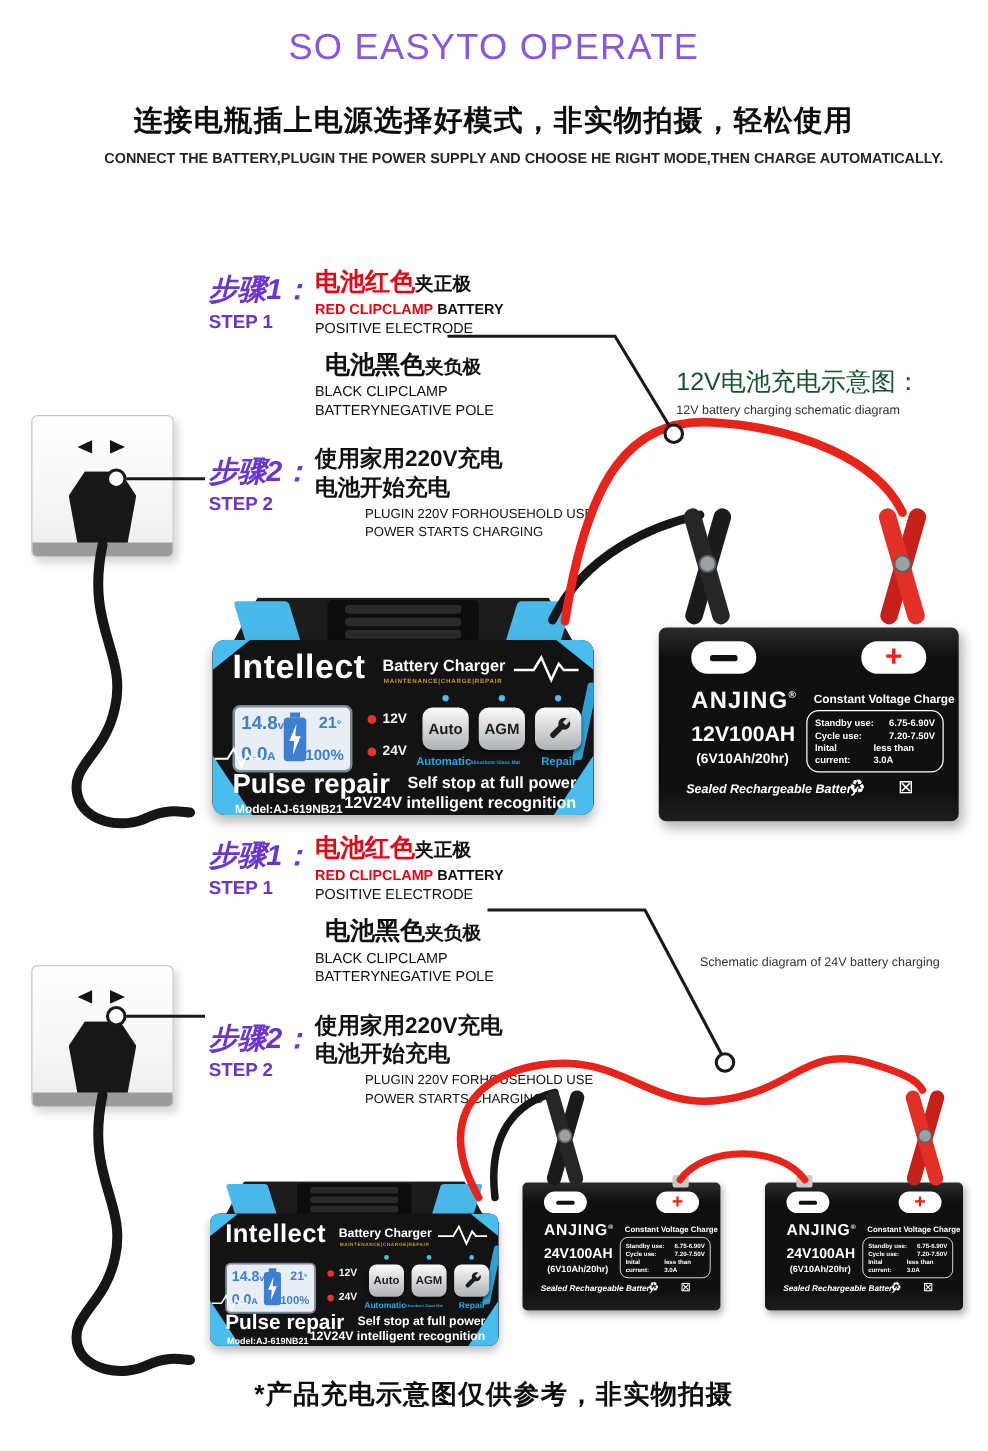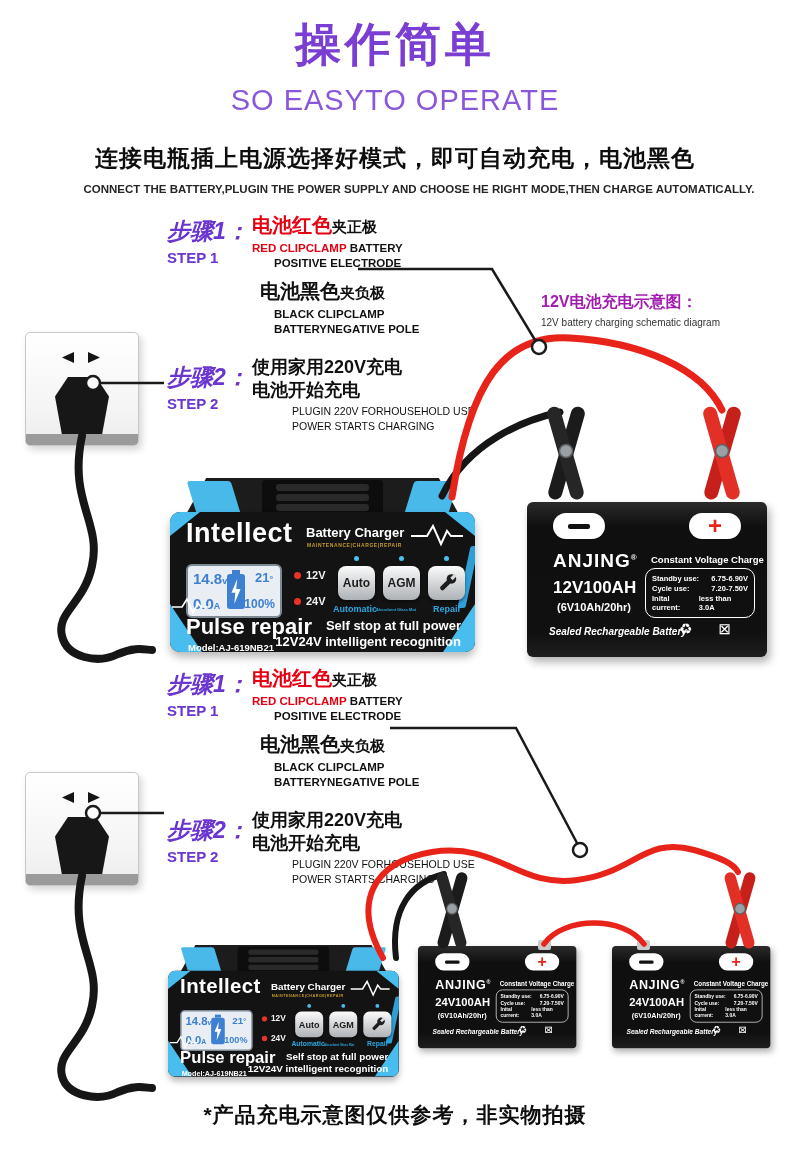--- a/index.html
+++ b/index.html
@@ -16,25 +16,25 @@
   
   .abs{position:absolute;}
   .step-cn{font-size:23px;font-weight:800;color:#6b35cf;font-style:italic;}
   .step-en{font-size:15px;font-weight:700;color:#6b35cf;margin-top:2px;}
   .d1 .row{display:flex;align-items:baseline;}
   .cn-red{font-size:20px;font-weight:800;color:#e60012;}
   .cn-blk{font-size:20px;font-weight:800;color:#111;}
   .cn-note{font-size:15px;font-weight:700;color:#111;}
   .en-red{font-size:11.5px;font-weight:700;color:#e60012;margin-top:3px;}
   .en-blk{font-size:11.5px;font-weight:700;color:#111;}
-  .en-line{font-size:11.5px;font-weight:700;color:#111;margin-top:3px;margin-left:22px;}
+  .en-line{font-size:11.5px;font-weight:400;color:#111;margin-top:3px;}
   .gap8{height:9px;}
   .s2cn{font-size:18px;font-weight:800;color:#111;line-height:23px;}
   .s2en{font-size:10.5px;font-weight:400;color:#111;margin-top:3px;margin-left:40px;}
-  .dlab-cn{font-size:16px;font-weight:700;color:#a21caf;}
+  .dlab-cn{font-size:20px;font-weight:400;color:#14532d;}
   .dlab-en{font-size:10px;font-weight:400;color:#333;margin-top:4px;}
 
   
   .outlet{position:absolute;width:114px;height:114px;}
   .outlet-plate{position:absolute;inset:0;background:linear-gradient(180deg,#ffffff,#f4f4f4 70%,#ececec);
     border:1px solid #c7c7c7;border-radius:5px;box-shadow:3px 4px 7px rgba(0,0,0,.16);}
   .outlet-strip{position:absolute;left:1px;right:1px;bottom:1px;height:11px;background:#9b9b9b;border-radius:0 0 4px 4px;}
   .slot{position:absolute;top:20px;width:12px;height:11px;background:#141414;}
   .slot.l{left:37px;clip-path:polygon(0 50%,100% 0,100% 100%);}
   .slot.r{left:63px;clip-path:polygon(0 0,100% 50%,0 100%);}
@@ -117,23 +117,22 @@
     font-size:21px;font-weight:800;color:#0e0e0e;letter-spacing:1px;}
 
   .overlay{position:absolute;inset:0;pointer-events:none;}
 </style>
 </head>
 <body>
 
 <div class="page">
 
   <div class="hdr">
-    <div class="hdr-title">操作简单</div>
     <div class="hdr-sub">SO EASYTO OPERATE</div>
-    <div class="hdr-cn">连接电瓶插上电源选择好模式，即可自动充电，电池黑色</div>
+    <div class="hdr-cn">连接电瓶插上电源选择好模式，非实物拍摄，轻松使用</div>
     <div class="hdr-en">CONNECT THE BATTERY,PLUGIN THE POWER SUPPLY AND CHOOSE HE RIGHT MODE,THEN CHARGE AUTOMATICALLY.</div>
   </div>
 
   <div class="abs" style="left:167px;top:216px;">
     <div class="step-cn">步骤1：</div>
     <div class="step-en">STEP 1</div>
   </div>
   <div class="abs d1" style="left:252px;top:212px;">
     <div class="row">
       <span class="cn-red">电池红色</span>
@@ -193,20 +192,21 @@
     <div class="step-cn">步骤2：</div>
     <div class="step-en">STEP 2</div>
   </div>
   <div class="abs" style="left:252px;top:809px;">
     <div class="s2cn">使用家用220V充电</div>
     <div class="s2cn">电池开始充电</div>
     <div class="s2en">PLUGIN 220V FORHOUSEHOLD USE</div>
     <div class="s2en">POWER STARTS CHARGING</div>
   </div>
   <div class="abs" style="left:560px;top:761px;">
+    <div class="dlab-en">Schematic diagram of 24V battery charging</div>
   </div>
 
   <div class="outlet" style="left:25px;top:332px;">
     <div class="outlet-plate"></div>
     <div class="slot l"></div>
     <div class="slot r"></div>
     <div class="plug"></div>
     <div class="outlet-strip"></div>
   </div>
   <div class="outlet" style="left:25px;top:772px;">

